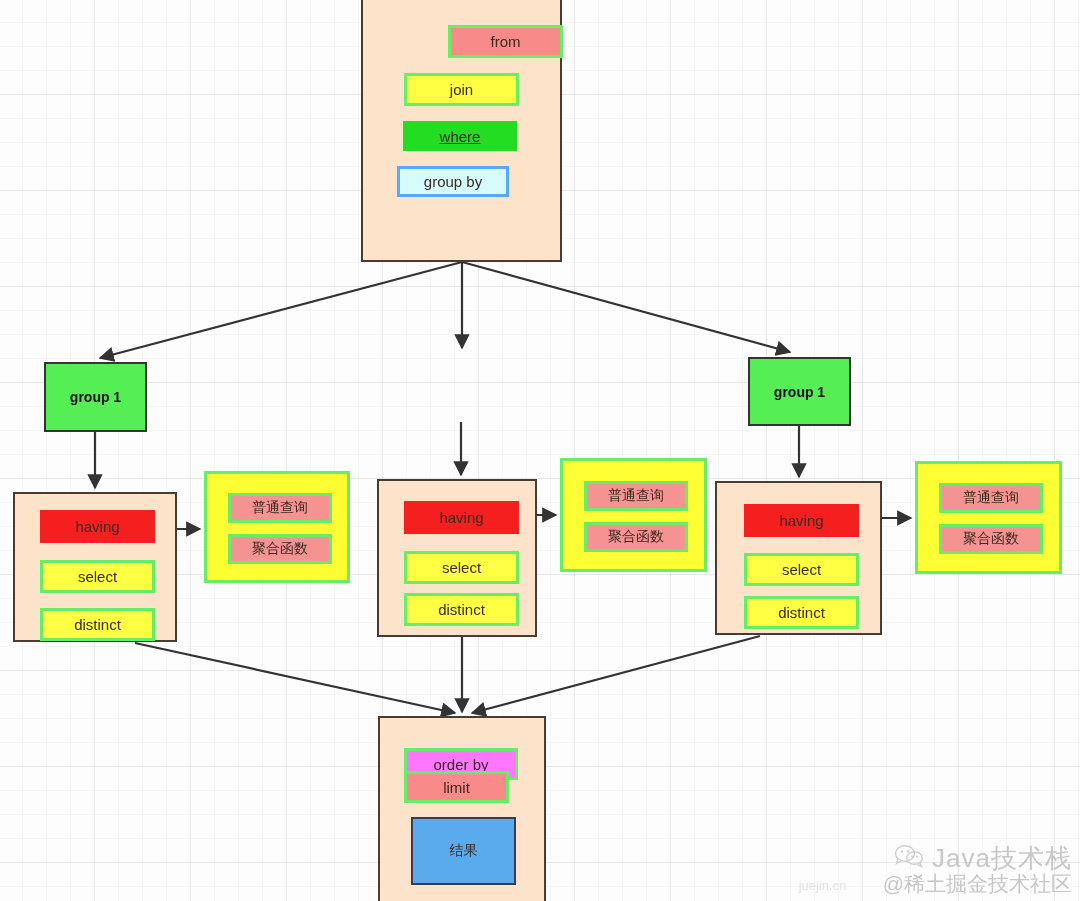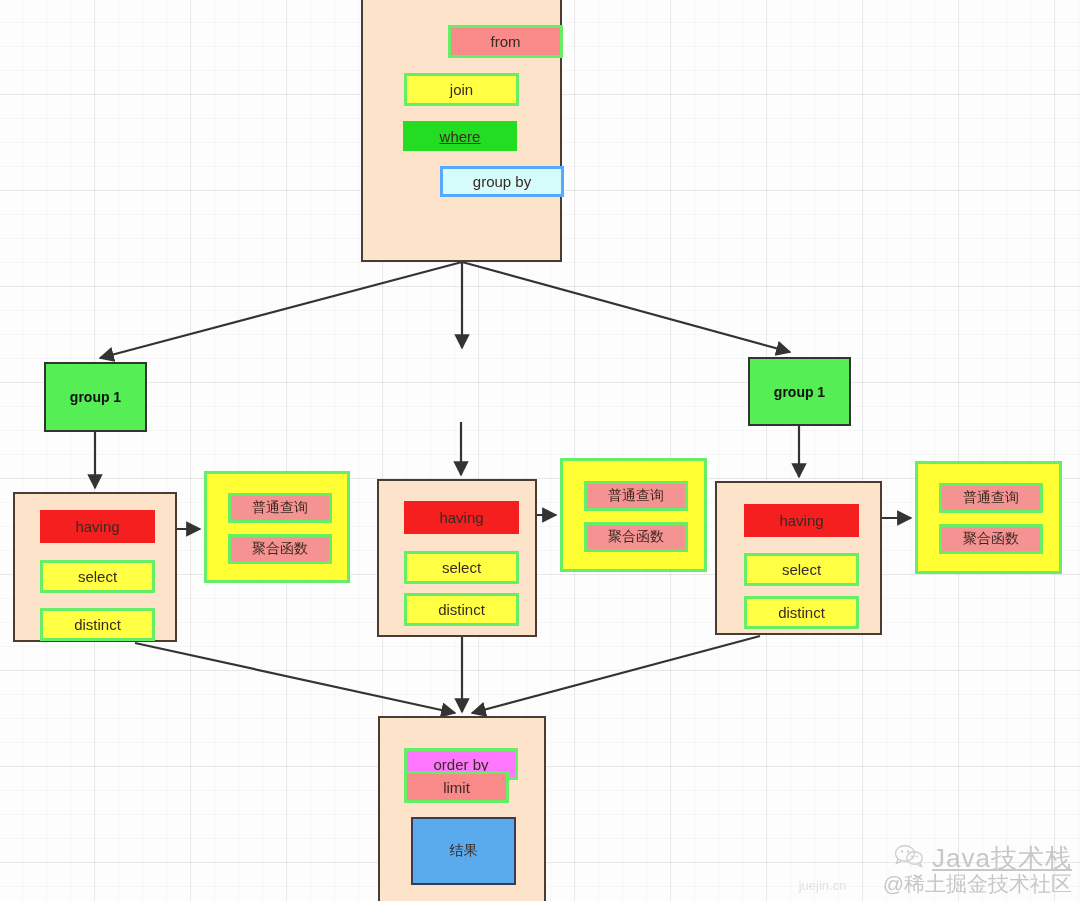--- a/index.html
+++ b/index.html
@@ -106,21 +106,20 @@
     user-select: none;
   }
   #wm-line1 {
     display: flex;
     align-items: center;
     justify-content: flex-end;
     font-size: 26px;
     letter-spacing: 1px;
     color: #c7c7c7;
     line-height: 1.05;
-    text-decoration: underline;
   }
   #wm-logo { margin-right: 8px; display: inline-block; }
   #wm-line2 {
     font-size: 21px;
     color: #c7c7c7;
     line-height: 1.1;
     margin-top: -1px;
   }
   #wm-ghost {
     position: absolute;
@@ -157,21 +156,21 @@
 
     <path d="M 135 643 L 455 713" stroke="#333333" stroke-width="2.2" fill="none" marker-end="url(#arrow)"></path>
     <path d="M 462 637 L 462 712" stroke="#333333" stroke-width="2.2" fill="none" marker-end="url(#arrow)"></path>
     <path d="M 760 636 L 472 713" stroke="#333333" stroke-width="2.2" fill="none" marker-end="url(#arrow)"></path>
   </svg>
 
   <div class="node container" style="left:361px; top:-24px; width:201px; height:286px;">
     <div class="chip chip-from" style="left:41px; top:47px; width:115px; height:33px;margin-left:44px;">from</div>
     <div class="chip chip-join" style="left:41px; top:95px; width:115px; height:33px;">join</div>
     <div class="chip chip-where" style="left:40px; top:143px; width:114px; height:30px;">where</div>
-    <div class="chip chip-groupby" style="left:34px; top:188px; width:124px; height:31px;margin-left:43px;">group by</div>
+    <div class="chip chip-groupby" style="left:34px; top:188px; width:112px; height:31px;">group by</div>
   </div>
 
   <div class="node greenbox" style="left:44px; top:362px; width:103px; height:70px;">group 1</div>
 
 
   <div class="node greenbox" style="left:748px; top:357px; width:103px; height:69px;">group 1</div>
 
   <div class="node container" style="left:13px; top:492px; width:164px; height:150px;">
     <div class="chip chip-having" style="left:25px; top:16px; width:115px; height:33px;">having</div>
     <div class="chip chip-yellow" style="left:25px; top:66px; width:115px; height:33px;">select</div>

